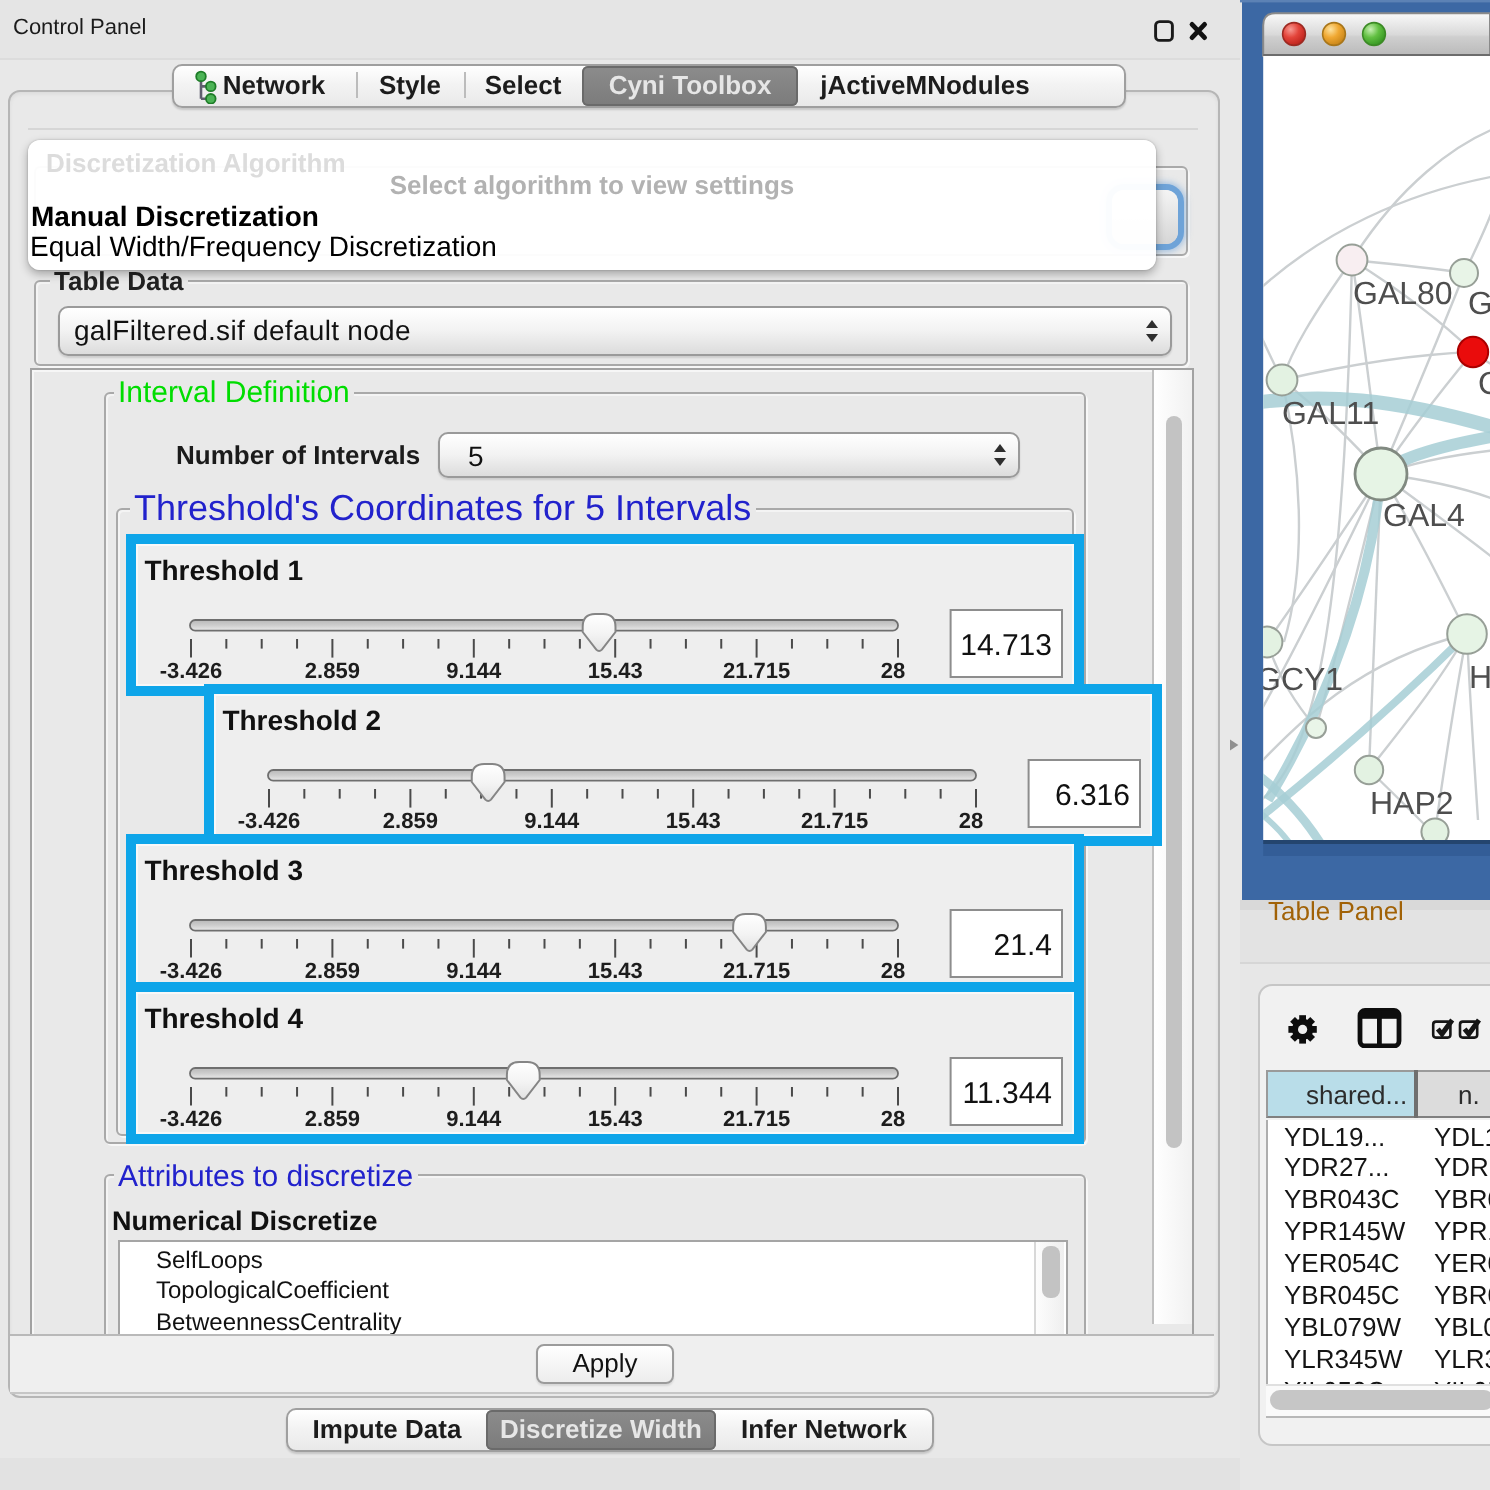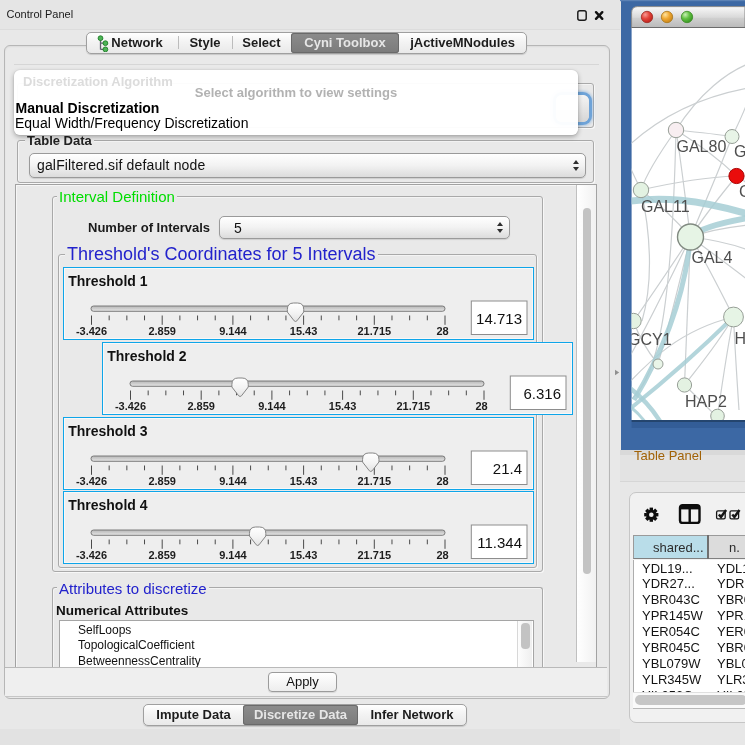--- a/index.html
+++ b/index.html
@@ -9,38 +9,38 @@
 .t13{font-size:13px;color:#1b1b1b;}
 .b{font-weight:bold;}
 
 #titlebar{left:0;top:0;width:620px;height:29px;background:#e5e5e5;border-bottom:1px solid #dcdcdc;}
 #titletext{left:6.5px;top:7.5px;font-size:11px;color:#1b1b1b;}
 
 #pane{left:4px;top:45px;width:604px;height:652px;background:#e9e9e9;border:1px solid #b6b6b6;border-radius:6px;box-shadow:inset 0 1px 2px rgba(0,0,0,0.06);}
 #innerline{left:14px;top:64px;width:585px;height:1px;background:#d6d6d6;}
 
 .tabbar{background:linear-gradient(#ffffff,#f3f3f3 45%,#e9e9e9);border:1px solid #9f9f9f;border-radius:5px;box-shadow:0 1px 1px rgba(0,0,0,0.15);}
-#toptabs{left:86px;top:32px;width:439px;height:20px;}
+#toptabs{left:86px;top:32px;width:439px;height:20px;padding-left:36px;}
 .tabseg{position:absolute;top:0;height:20px;line-height:20px;text-align:center;font-size:13px;font-weight:bold;color:#1c1c1c;}
 .tabsel{background:linear-gradient(#8c8c8c,#7b7b7b);color:#e6e6e6;border-radius:3px;box-shadow:inset 0 0 0 1px #6a6a6a;}
 .tsep{position:absolute;top:3px;width:1px;height:13px;background:#bcbcbc;}
 
 .group{border:1px solid #a9a9a9;border-radius:3px;box-shadow:1px 1px 0 rgba(255,255,255,0.65), inset 1px 1px 0 rgba(255,255,255,0.5);}
 .glabel{position:absolute;font-size:13px;line-height:13px;background:#e9e9e9;padding:0 2px;}
 
 .combo{background:linear-gradient(#ffffff,#f2f2f2 50%,#dcdcdc);border:1px solid #9a9a9a;border-radius:5px;box-shadow:0 1px 1px rgba(0,0,0,0.12);}
 .cararea{position:absolute;right:5.5px;top:0;width:7px;height:100%;}
 .arrup{position:absolute;left:0.5px;width:0;height:0;border-left:3px solid transparent;border-right:3px solid transparent;border-bottom:4px solid #2e2e2e;}
 .arrdn{position:absolute;left:0.5px;width:0;height:0;border-left:3px solid transparent;border-right:3px solid transparent;border-top:4px solid #2e2e2e;}
 
 #scrollpane{left:15px;top:184px;width:580px;height:482px;border:1px solid #a2a2a2;box-shadow:inset 1px 1px 0 #f6f6f6;background:#e9e9e9;}
 #vscroll{left:576px;top:185px;width:19px;height:477px;background:linear-gradient(90deg,#ffffff,#f1f1f1);border-left:1px solid #c0c0c0;}
 #vthumb{left:583px;top:208px;width:8px;height:366px;background:#c3c3c3;border-radius:4px;}
 
-.tbox{left:63px;width:469px;height:71px;background:#eeeeee;border:1px solid #0ea5e9;box-shadow:inset 0 0 0 1px #f8f8f8;}
+.tbox{left:63px;width:469px;height:71px;background:#eeeeee;border:5px solid #0ea5e9;box-shadow:inset 0 0 0 1px #f8f8f8;}
 
 #popup{left:14px;top:70px;width:564px;height:65px;background:rgba(255,255,255,0.97);border-radius:6px;box-shadow:0 2px 5px rgba(0,0,0,0.30),0 0 1px rgba(0,0,0,0.25);}
 
 #applystrip{left:5px;top:667px;width:602px;height:28px;background:#efefef;border-top:1px solid #b9b9b9;border-bottom:1px solid #c6c6c6;}
 #applybtn{left:268px;top:672px;width:67px;height:18px;background:linear-gradient(#ffffff,#ededed);border:1px solid #9b9b9b;border-radius:4px;text-align:center;line-height:18px;font-size:13px;color:#111;box-shadow:0 1px 1px rgba(0,0,0,0.1);}
 #bottabs{left:143px;top:704px;width:322px;height:20px;}
 #botstrip{left:0;top:729px;width:620px;height:16px;background:#e2e2e2;}
 
 #rightcol{left:620px;top:0;width:125px;height:745px;background:#e7e7e7;}
 </style>
@@ -295,32 +295,32 @@
       <text x="310.3" y="67" font-size="11" font-weight="bold" fill="#1d1d1d" text-anchor="middle" font-family="Liberation Sans, sans-serif">21.715</text>
       <text x="378.5" y="67" font-size="11" font-weight="bold" fill="#1d1d1d" text-anchor="middle" font-family="Liberation Sans, sans-serif">28</text>
 <path d="M185.44 44 L185.44 41.5 Q185.44 35 191.64 35 L195.64 35 Q201.84 35 201.84 41.5 L201.84 44 L195.04 52.8 Q193.64 54.2 192.24 52.8 Z" fill="url(#thg4)" stroke="#858585" stroke-width="1"></path>
 <rect x="407.3" y="33" width="55.7" height="33.5" fill="#ffffff" stroke="#8d8d8d" stroke-width="1"></rect>
 <text x="458" y="55.5" font-size="15" fill="#111" text-anchor="end" font-family="Liberation Sans, sans-serif">11.344</text>
 </svg>
 </div>
 
 <div class="abs group" style="left:52px;top:587px;width:489px;height:90px;border-bottom:none;"></div>
 <div class="abs glabel" style="left:57px;top:581.5px;color:#2222cc;font-size:15px;">Attributes to discretize</div>
-<div class="abs b" style="left:56px;top:603px;font-size:13.5px;color:#111;">Numerical Attributes</div>
+<div class="abs b" style="left:56px;top:603px;font-size:13.5px;color:#111;">Numerical Discretize</div>
 <div class="abs" style="left:59px;top:620px;width:473px;height:47px;background:#ffffff;border:1px solid #a5a5a5;overflow:hidden;">
   <div style="position:absolute;left:18px;top:2px;font-size:12px;color:#111;line-height:15.4px;">SelfLoops<br>TopologicalCoefficient<br>BetweennessCentrality</div>
   <div style="position:absolute;right:1px;top:0px;width:14px;height:46px;background:linear-gradient(90deg,#fdfdfd,#efefef);border-left:1px solid #d8d8d8;"></div>
   <div style="position:absolute;right:3px;top:2px;width:9px;height:26px;background:#c3c3c3;border-radius:4px;"></div>
 </div>
 
 <div class="abs" id="applystrip"></div>
 <div class="abs" id="applybtn">Apply</div>
 <div class="abs tabbar" id="bottabs">
   <div class="tabseg" style="left:0;width:99px;">Impute Data</div>
-  <div class="tabseg tabsel" style="left:99px;width:115px;">Discretize Data</div>
+  <div class="tabseg tabsel" style="left:99px;width:115px;">Discretize Width</div>
   <div class="tabseg" style="left:214px;width:108px;">Infer Network</div>
 </div>
 <div class="abs" id="botstrip"></div>
 
 <svg class="abs" style="left:613.5px;top:368.5px" width="6" height="7" viewBox="0 0 6 7">
     <path d="M1 0.8 L5.2 3.5 L1 6.2 Z" fill="#909090"></path>
   </svg>
 
 <div class="abs" id="popup"></div>
 <div class="abs" style="left:23px;top:73.5px;font-size:13px;font-weight:bold;color:#dcdcdc;">Discretization Algorithm</div>

